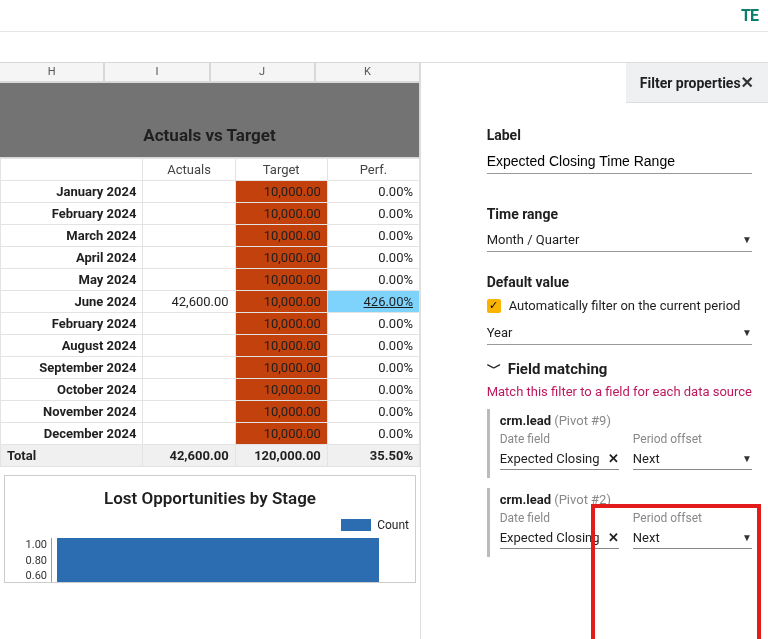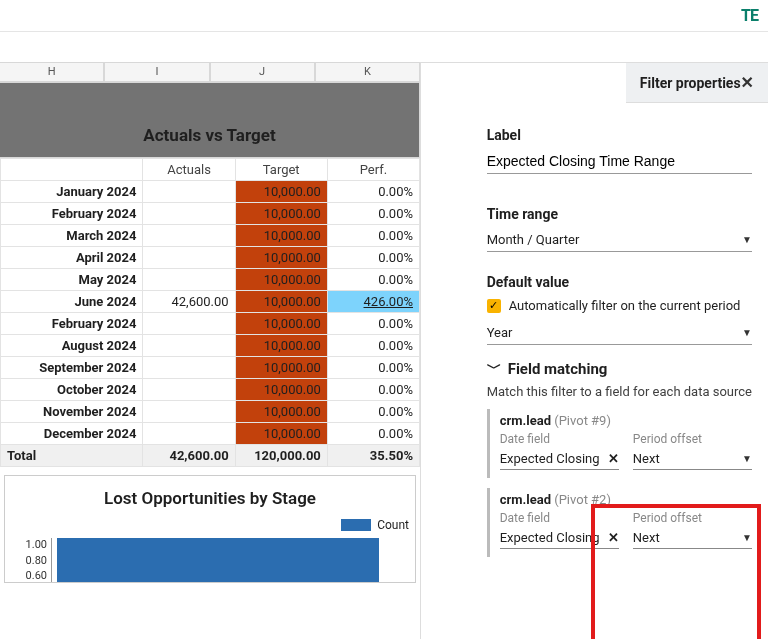--- a/index.html
+++ b/index.html
@@ -33,21 +33,21 @@
   .panel-header { background:#eef0f2; display:flex; justify-content:space-between; align-items:center; padding:10px 14px; font-weight:700; font-size:14px; border-bottom:1px solid #ddd;}
   .close-x { font-size:16px; cursor:pointer; color:#333;}
   .panel-body { padding:14px 16px; overflow:auto; }
   .section-label { font-weight:700; font-size:14px; margin-top:10px; margin-bottom:6px;}
   .underline-input { border:none; border-bottom:1px solid #999; width:100%; font-size:14px; padding:4px 0; outline:none; }
   .select-row { display:flex; justify-content:space-between; align-items:center; border-bottom:1px solid #999; padding:4px 0; cursor:pointer;}
   .caret { font-size:10px; color:#333; }
   .checkbox-row { display:flex; align-items:center; gap:8px; margin:8px 0;}
   .cb { width:14px; height:14px; background:#f9b300; border-radius:2px; display:flex; align-items:center; justify-content:center; color:#000; font-size:11px; line-height:1;}
   .field-match-head { display:flex; align-items:center; gap:6px; font-weight:700; font-size:15px; margin-top:14px; cursor:pointer;}
-  .hint { color:#404040; font-size:13px; margin:6px 0 10px 0;}
+  .hint { color:#be185d; font-size:13px; margin:6px 0 10px 0;}
   .pivot-block { border-left:3px solid #bbb; padding:4px 0 8px 10px; margin-bottom:10px;}
   .pivot-title { font-size:13px; }
   .pivot-title .gray { color:#888; }
   .two-col { display:flex; gap:14px; margin-top:4px;}
   .col { flex:1; }
   .small-label { color:#888; font-size:12px; margin-bottom:2px;}
   .pill { display:flex; justify-content:space-between; align-items:center; border-bottom:1px solid #888; padding:3px 0; font-size:13px;}
   .pill .x { font-weight:700; cursor:pointer; }
   .highlight-box { position:absolute; border:4px solid #e21b1b; pointer-events:none; }
 </style>

